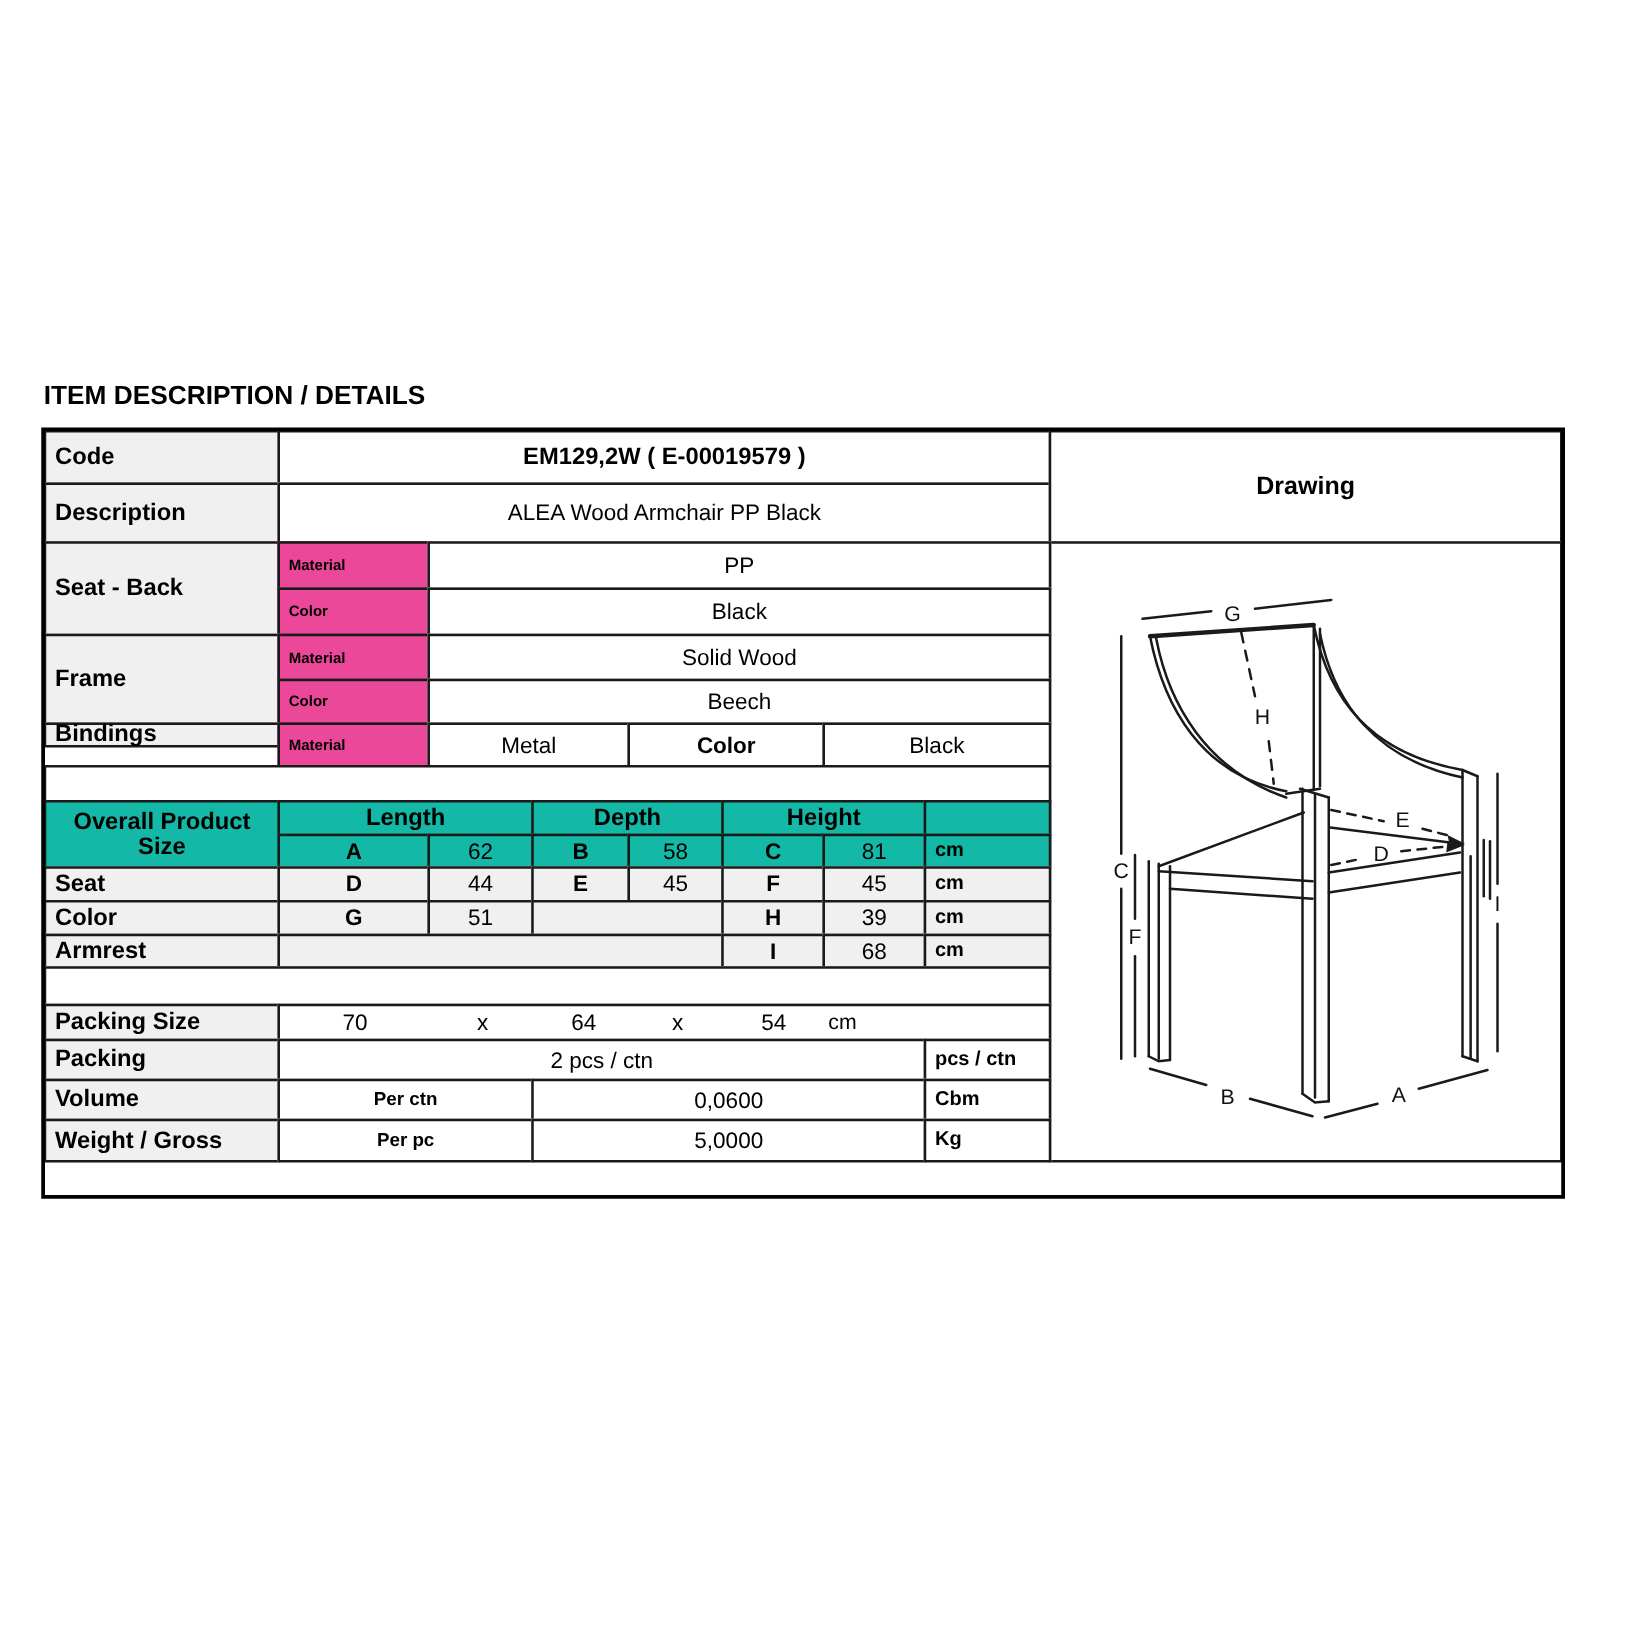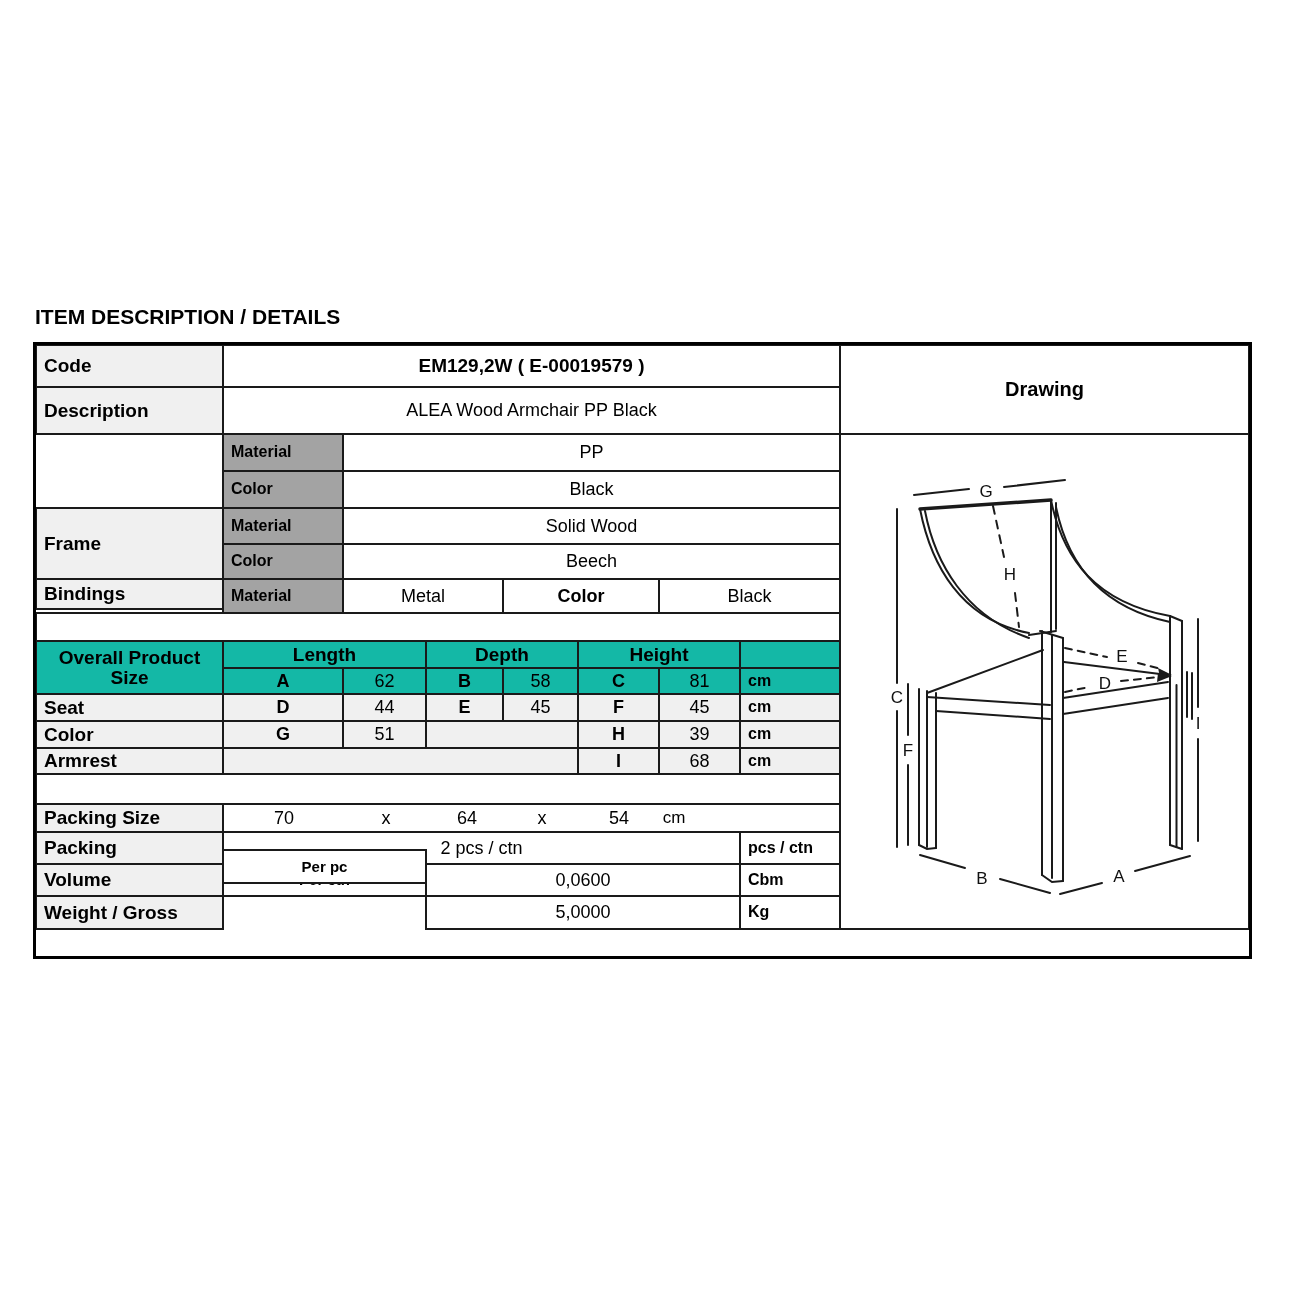--- a/index.html
+++ b/index.html
@@ -4,21 +4,21 @@
 <style>
   html,body{margin:0;padding:0;background:#ffffff;}
   #stage{position:relative;width:1300px;height:1300px;background:#fff;
          font-family:"Liberation Sans","DejaVu Sans",sans-serif;color:#000;}
   .cell{position:absolute;box-sizing:border-box;border:2px solid #1a1a1a;
         display:flex;align-items:center;background:#fff;font-size:18px;line-height:1.05;}
   .c{justify-content:center;text-align:left;}
   .l{justify-content:flex-start;padding-left:7px;}
   .b{font-weight:bold;}
   .lbl{font-weight:bold;font-size:19px;background:#f0f0f0;}
-  .sub{font-weight:bold;font-size:16px;background:#a3a3a3;}
+  .sub{font-weight:bold;font-size:12px;background:#ec4899;}
   .gray{background:#f0f0f0;}
   .yellow{background:#14b8a6;}
   .sm{font-size:15px;}
   .unit{font-size:16px;font-weight:bold;}
   .frame{position:absolute;box-sizing:border-box;border:3px solid #000;pointer-events:none;}
   .title{position:absolute;left:35px;top:305px;width:1213px;text-align:left;
          font-weight:bold;font-size:21px;}
   .twoline{flex-direction:column;justify-content:center;}
   .psz{position:absolute;top:0;height:100%;display:flex;align-items:center;justify-content:center;}
   svg text{font-family:"Liberation Sans","DejaVu Sans",sans-serif;font-size:17px;fill:#111;}
@@ -108,32 +108,33 @@
         <text x="281" y="221">E</text>
         <text x="264" y="248">D</text>
         <text x="67" y="315">F</text>
         <text x="357" y="288">I</text>
         <text x="141" y="443">B</text>
         <text x="278" y="441">A</text>
       </g>
     </svg>
   </div>
 
+  <div class="cell lbl l" style="left:35px;top:433px;width:189px;height:76px">Seat - Back</div>
   <div class="cell sub l" style="left:222px;top:433px;width:122px;height:39px">Material</div>
   <div class="cell c" style="left:342px;top:433px;width:499px;height:39px">PP</div>
   <div class="cell sub l" style="left:222px;top:470px;width:122px;height:39px">Color</div>
   <div class="cell c" style="left:342px;top:470px;width:499px;height:39px">Black</div>
 
   <div class="cell lbl l" style="left:35px;top:507px;width:189px;height:73px">Frame</div>
   <div class="cell sub l" style="left:222px;top:507px;width:122px;height:38px">Material</div>
   <div class="cell c" style="left:342px;top:507px;width:499px;height:38px">Solid Wood</div>
   <div class="cell sub l" style="left:222px;top:543px;width:122px;height:37px">Color</div>
   <div class="cell c" style="left:342px;top:543px;width:499px;height:37px">Beech</div>
 
-  <div class="cell lbl l" style="left:35px;top:578px;width:189px;height:32px">Bindings</div>
+  <div class="cell lbl l" style="left:35px;top:578px;width:189px;height:20px">Bindings</div>
   <div class="cell sub l" style="left:222px;top:578px;width:122px;height:36px">Material</div>
   <div class="cell c" style="left:342px;top:578px;width:162px;height:36px">Metal</div>
   <div class="cell c b" style="left:502px;top:578px;width:158px;height:36px">Color</div>
   <div class="cell c" style="left:658px;top:578px;width:183px;height:36px">Black</div>
 
   <div class="cell" style="left:35px;top:612px;width:806px;height:30px"></div>
 
   <div class="cell yellow c b twoline" style="left:35px;top:640px;width:189px;height:55px;font-size:19px">
     <div>Overall Product</div>
     <div>Size</div>
@@ -189,19 +190,19 @@
   <div class="cell lbl l" style="left:35px;top:831px;width:189px;height:34px">Packing</div>
   <div class="cell c" style="left:222px;top:831px;width:519px;height:34px">2 pcs / ctn</div>
   <div class="cell l unit" style="left:739px;top:831px;width:102px;height:34px">pcs / ctn</div>
 
   <div class="cell lbl l" style="left:35px;top:863px;width:189px;height:34px">Volume</div>
   <div class="cell c b sm" style="left:222px;top:863px;width:205px;height:34px">Per ctn</div>
   <div class="cell c" style="left:425px;top:863px;width:316px;height:34px">0,0600</div>
   <div class="cell l unit" style="left:739px;top:863px;width:102px;height:34px">Cbm</div>
 
   <div class="cell lbl l" style="left:35px;top:895px;width:189px;height:35px">Weight / Gross</div>
-  <div class="cell c b sm" style="left:222px;top:849px;width:205px;height:35px">Per pc</div>
+  <div class="cell c b sm" style="left:222px;top:895px;width:205px;height:35px">Per pc</div>
   <div class="cell c" style="left:425px;top:895px;width:316px;height:35px">5,0000</div>
   <div class="cell l unit" style="left:739px;top:895px;width:102px;height:35px">Kg</div>
 
 
   <div class="frame" style="left:33px;top:342px;width:1219px;height:617px"></div>
 </div>
 
 </body></html>

